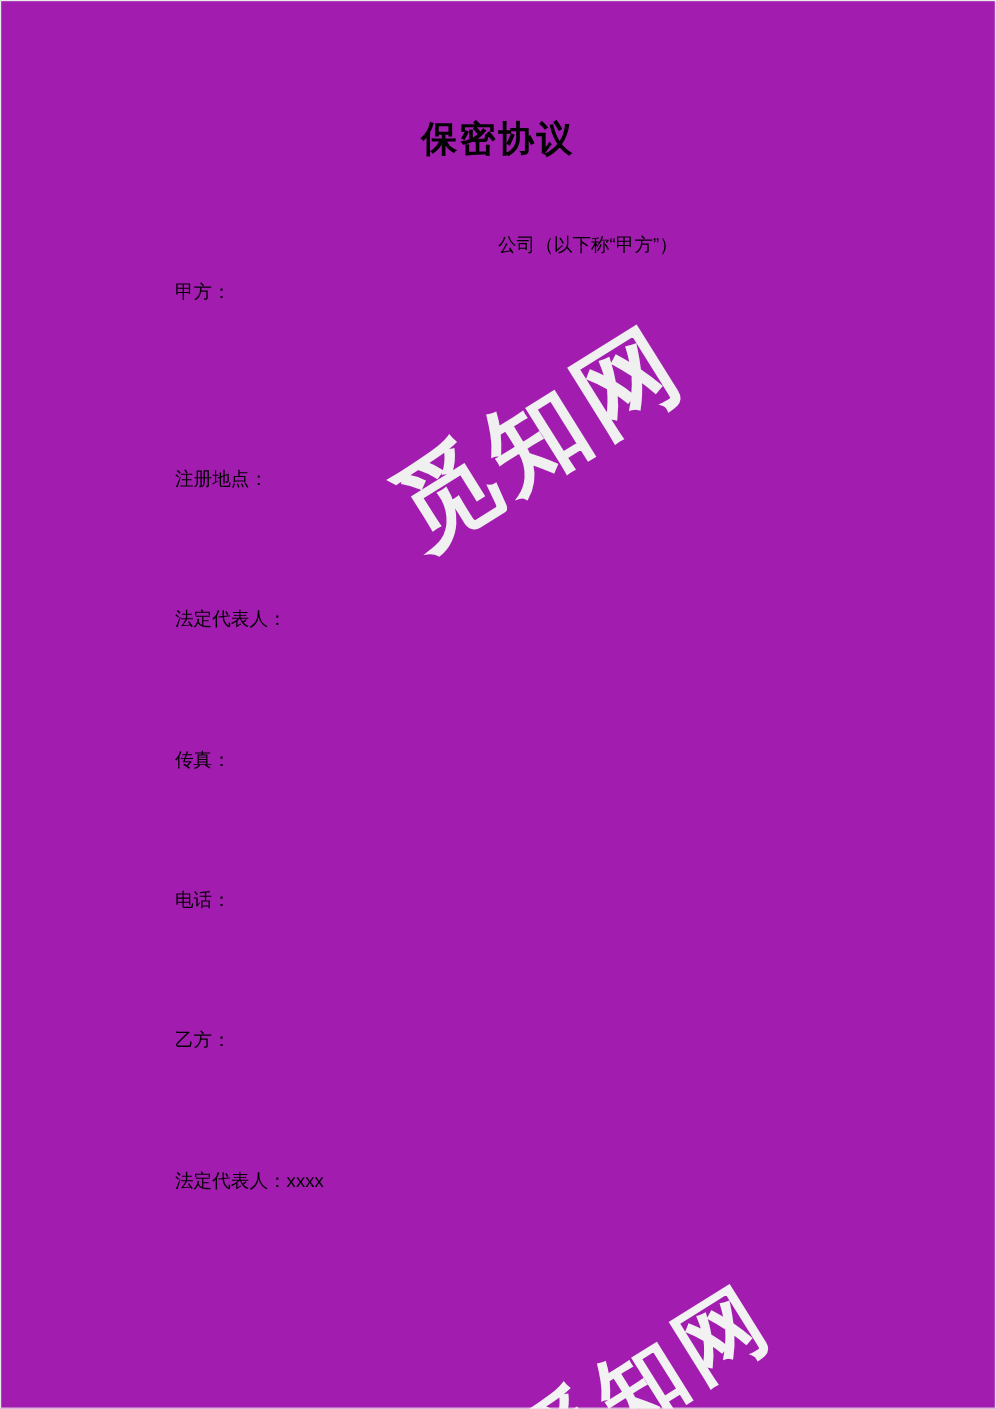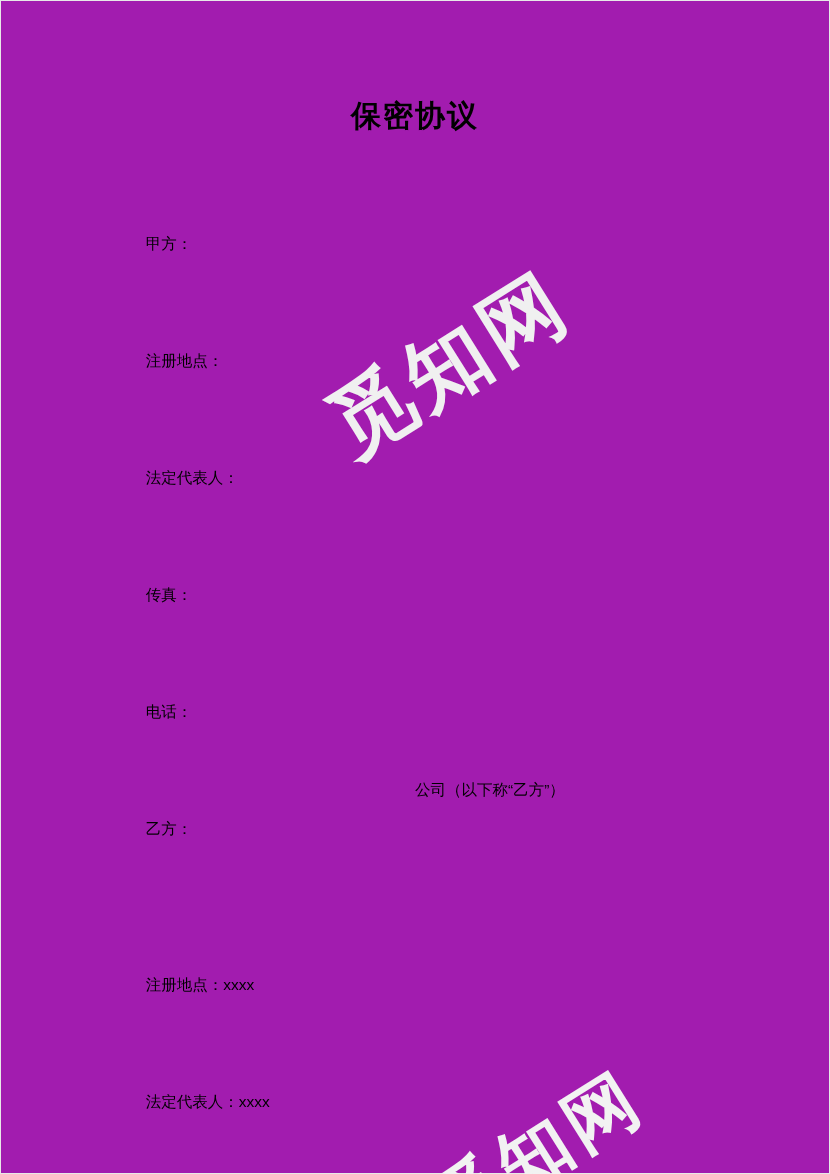--- a/index.html
+++ b/index.html
@@ -96,41 +96,38 @@
 
   <div class="wm wm-main">觅知网</div>
   <div class="wm wm-bottom">觅知网</div>
 
   <div class="doc-title">保密协议</div>
 
   <div class="body-block">
 
     <div class="line party-line">
       <span>甲方：</span>
+      <span class="right">公司（以下称“甲方”）</span>
     </div>
 
     <div class="line">
       <span>注册地点：</span><span></span>
     </div>
     <div class="line">
       <span>法定代表人：</span><span></span>
     </div>
     <div class="line">
       <span>传真：</span><span></span>
     </div>
     <div class="line">
       <span>电话：</span><span></span>
     </div>
 
     <div class="line party-line">
       <span>乙方：</span>
-      <span class="right">公司（以下称“乙方”）</span>
     </div>
 
-    <div class="line">
-      <span>注册地点：</span><span>xxxx</span>
-    </div>
     <div class="line">
       <span>法定代表人：</span><span>xxxx</span>
     </div>
 
   </div>
 </div>
 
 </body></html>

